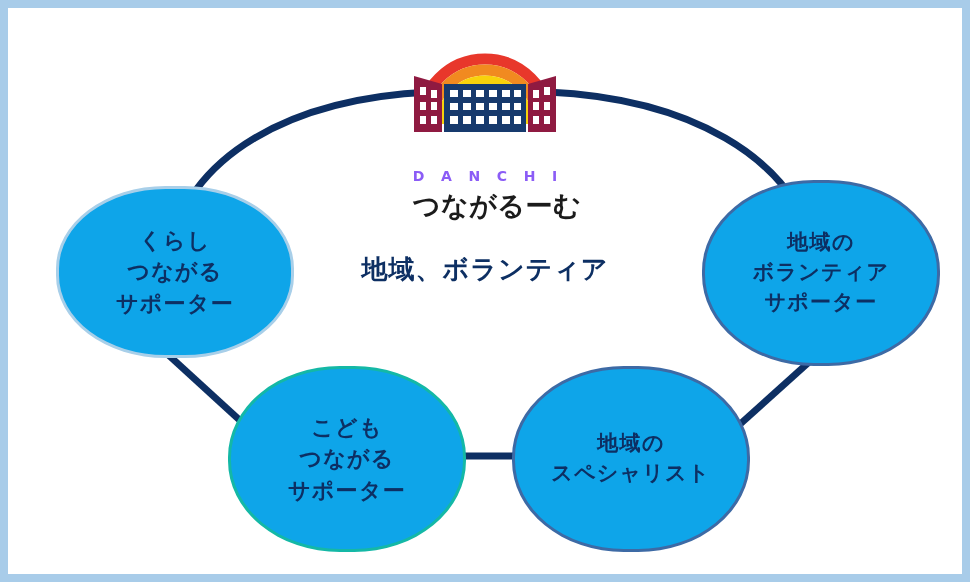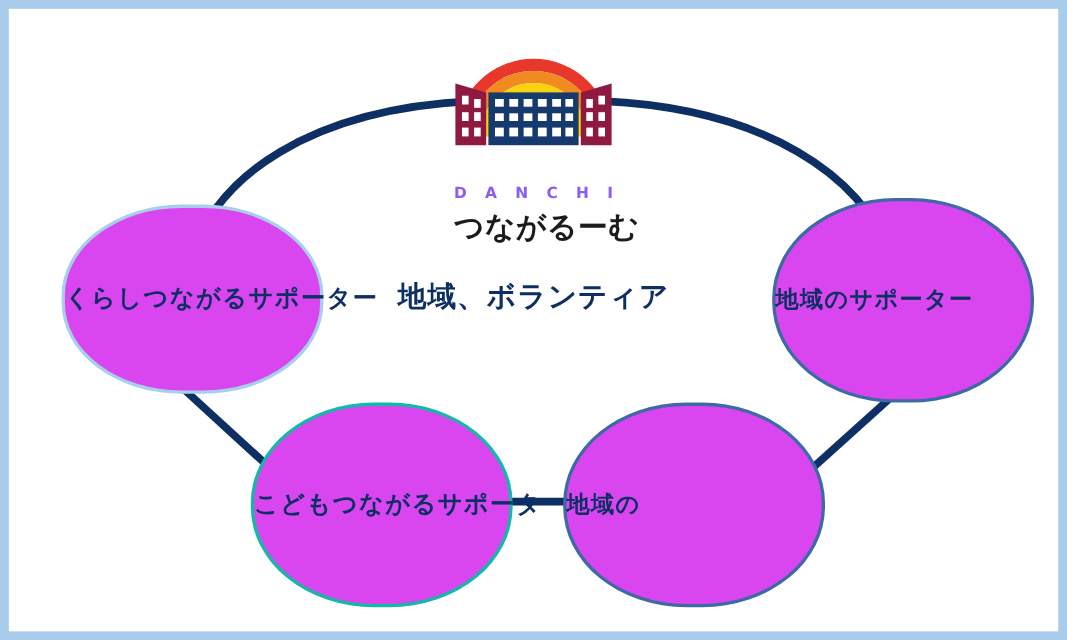--- a/index.html
+++ b/index.html
@@ -34,26 +34,26 @@
     left: 0;
     top: 0;
     width: 970px;
     height: 582px;
   }
 
   
   .node {
     position: absolute;
     display: flex;
-    flex-direction: row;
+    flex-direction: column;
     align-items: center;
-    justify-content: flex-start;
+    justify-content: center;
     text-align: center;
     box-sizing: border-box;
-    background: #d946ef;
+    background: #0ea5e9;
     color: #0d2f63;
     font-weight: bold;
     line-height: 1.42;
     letter-spacing: 0.06em;
   }
   .node .line { display: block; white-space: nowrap; }
 
   #node-kurashi {
     left: 56px;  top: 186px;
     width: 238px; height: 172px;
@@ -214,26 +214,28 @@
   <div id="center-heading">地域、ボランティア</div>
 
   <div class="node" id="node-kurashi">
     <span class="line">くらし</span>
     <span class="line">つながる</span>
     <span class="line">サポーター</span>
   </div>
 
   <div class="node" id="node-volunteer">
     <span class="line">地域の</span>
+    <span class="line">ボランティア</span>
     <span class="line">サポーター</span>
   </div>
 
   <div class="node" id="node-kodomo">
     <span class="line">こども</span>
     <span class="line">つながる</span>
     <span class="line">サポーター</span>
   </div>
 
   <div class="node" id="node-specialist">
     <span class="line">地域の</span>
+    <span class="line">スペシャリスト</span>
   </div>
 
 </div>
 
 </body></html>

